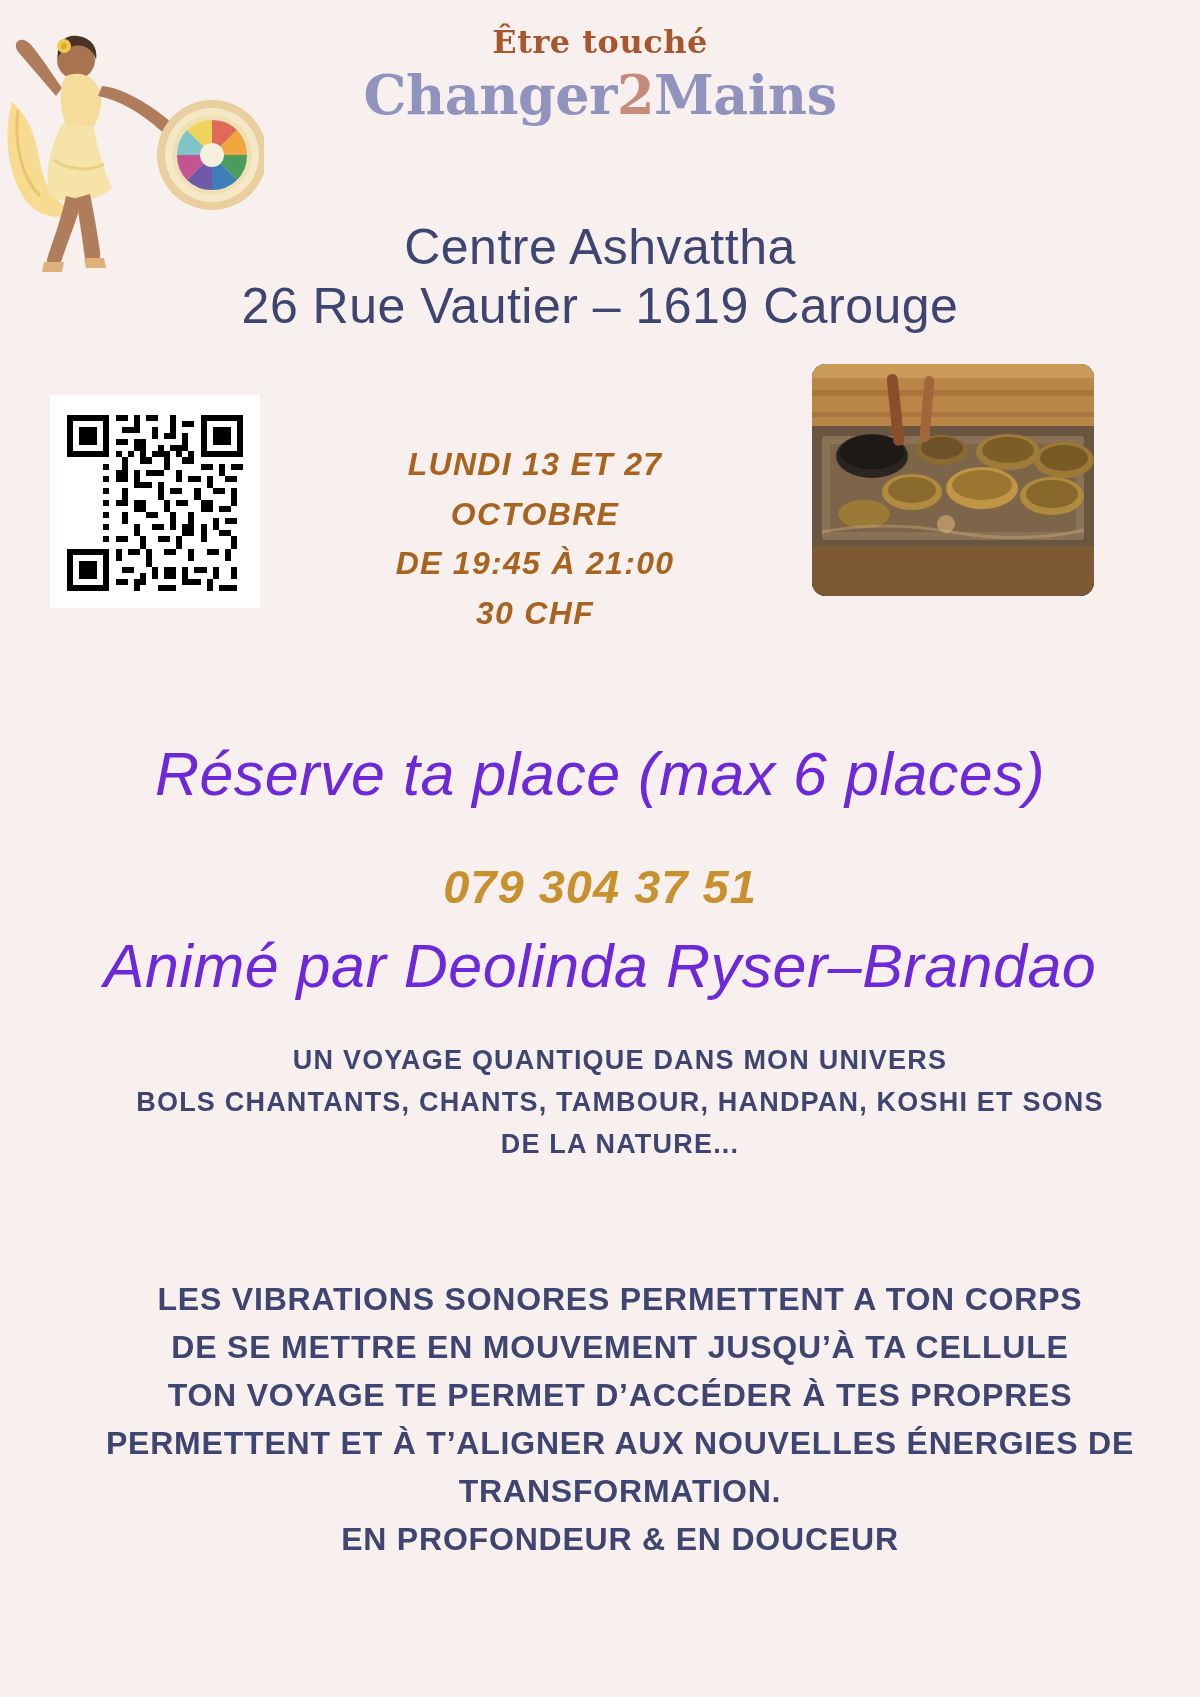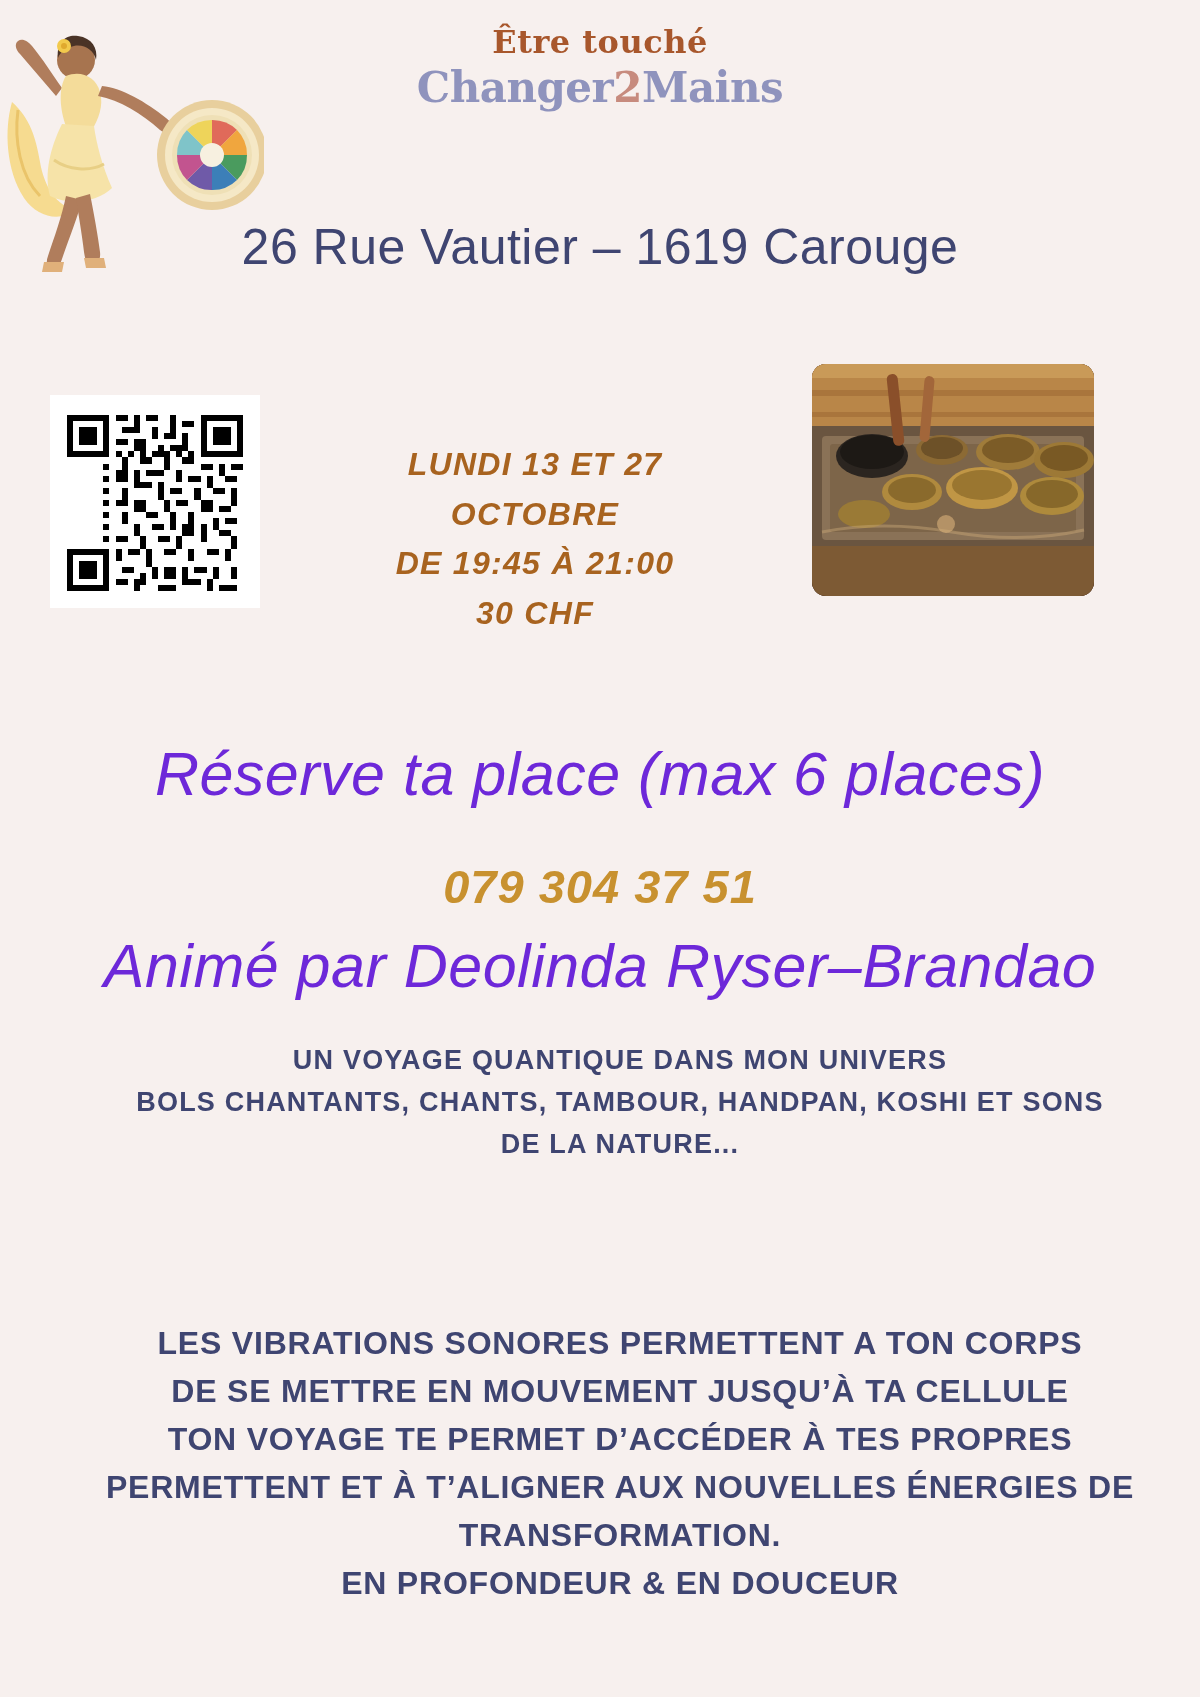--- a/index.html
+++ b/index.html
@@ -42,21 +42,21 @@
     font-family: "DejaVu Serif", serif;
     font-weight: bold;
     font-size: 32px;
     color: #a8572c;
     letter-spacing: 0.5px;
     line-height: 1;
   }
   .brand-main {
     font-family: "DejaVu Serif", serif;
     font-weight: bold;
-    font-size: 42px;
+    font-size: 54px;
     line-height: 1.15;
     margin-top: 6px;
     color: #9a9ec4;
     letter-spacing: -0.5px;
   }
   .brand-main .accent {
     color: #c78b7e;
   }
   .brand-main .dark {
     color: #8f93bd;
@@ -170,21 +170,20 @@
     position: absolute;
     left: 0;
     right: 0;
     top: 1275px;
     text-align: center;
     font-size: 32px;
     font-weight: bold;
     letter-spacing: 0.8px;
     line-height: 1.5;
     color: #3f4571;
-    margin-top: 44px;
   }
   .desc-line { display: block; padding-left: 40px; }
 </style>
 </head>
 <body>
 
 <div class="poster">
 
   <div class="dancer">
     <svg width="260" height="280" viewBox="0 0 260 280" xmlns="http://www.w3.org/2000/svg">
@@ -230,20 +229,21 @@
   </div>
 
   <div class="header">
     <div class="brand-top">Être touché</div>
     <div class="brand-main">
       <span class="dark">Changer</span><span class="accent">2</span><span class="dark">Mains</span>
     </div>
   </div>
 
   <div class="venue">
+    <div class="line1">Centre Ashvattha</div>
     <div class="line2">26 Rue Vautier – 1619 Carouge</div>
   </div>
 
   <div class="qr-wrap">
     <svg class="qr-canvas" viewBox="0 0 29 29" shape-rendering="crispEdges" xmlns="http://www.w3.org/2000/svg">
       <rect width="29" height="29" fill="#ffffff"></rect>
       <g fill="#000000">
 
         <rect x="0" y="0" width="7" height="1"></rect>
           <rect x="0" y="6" width="7" height="1"></rect>

